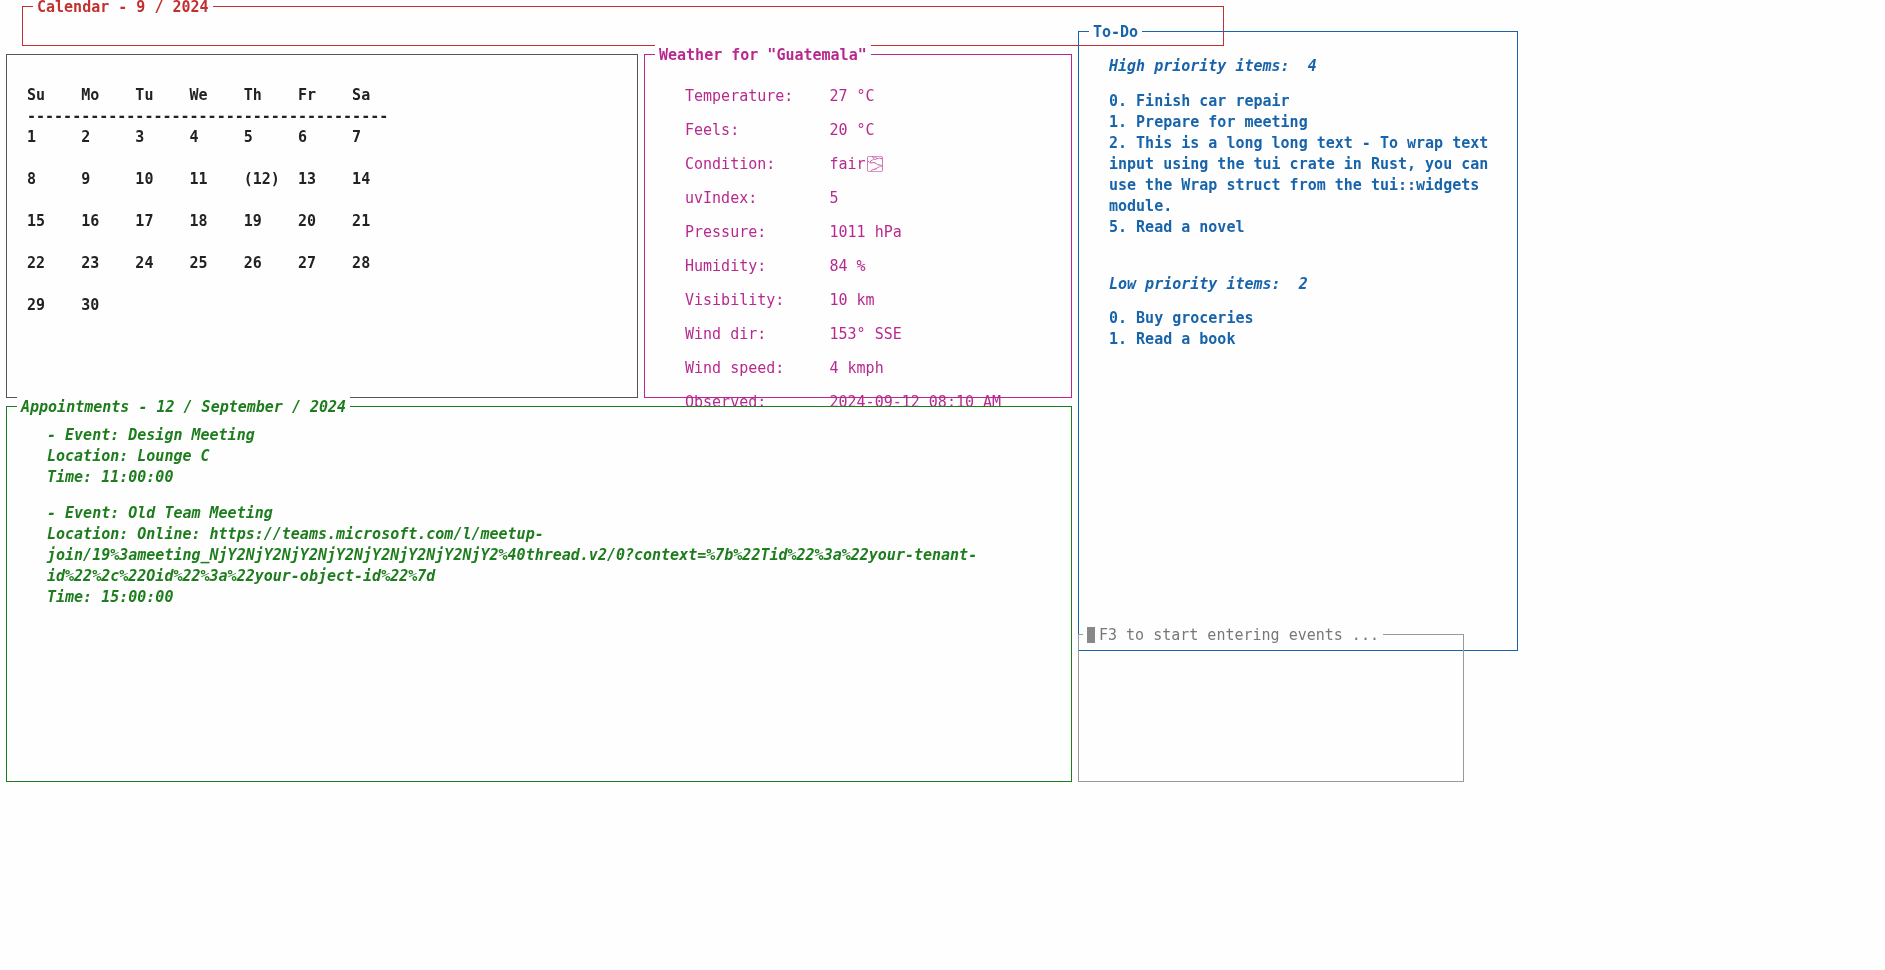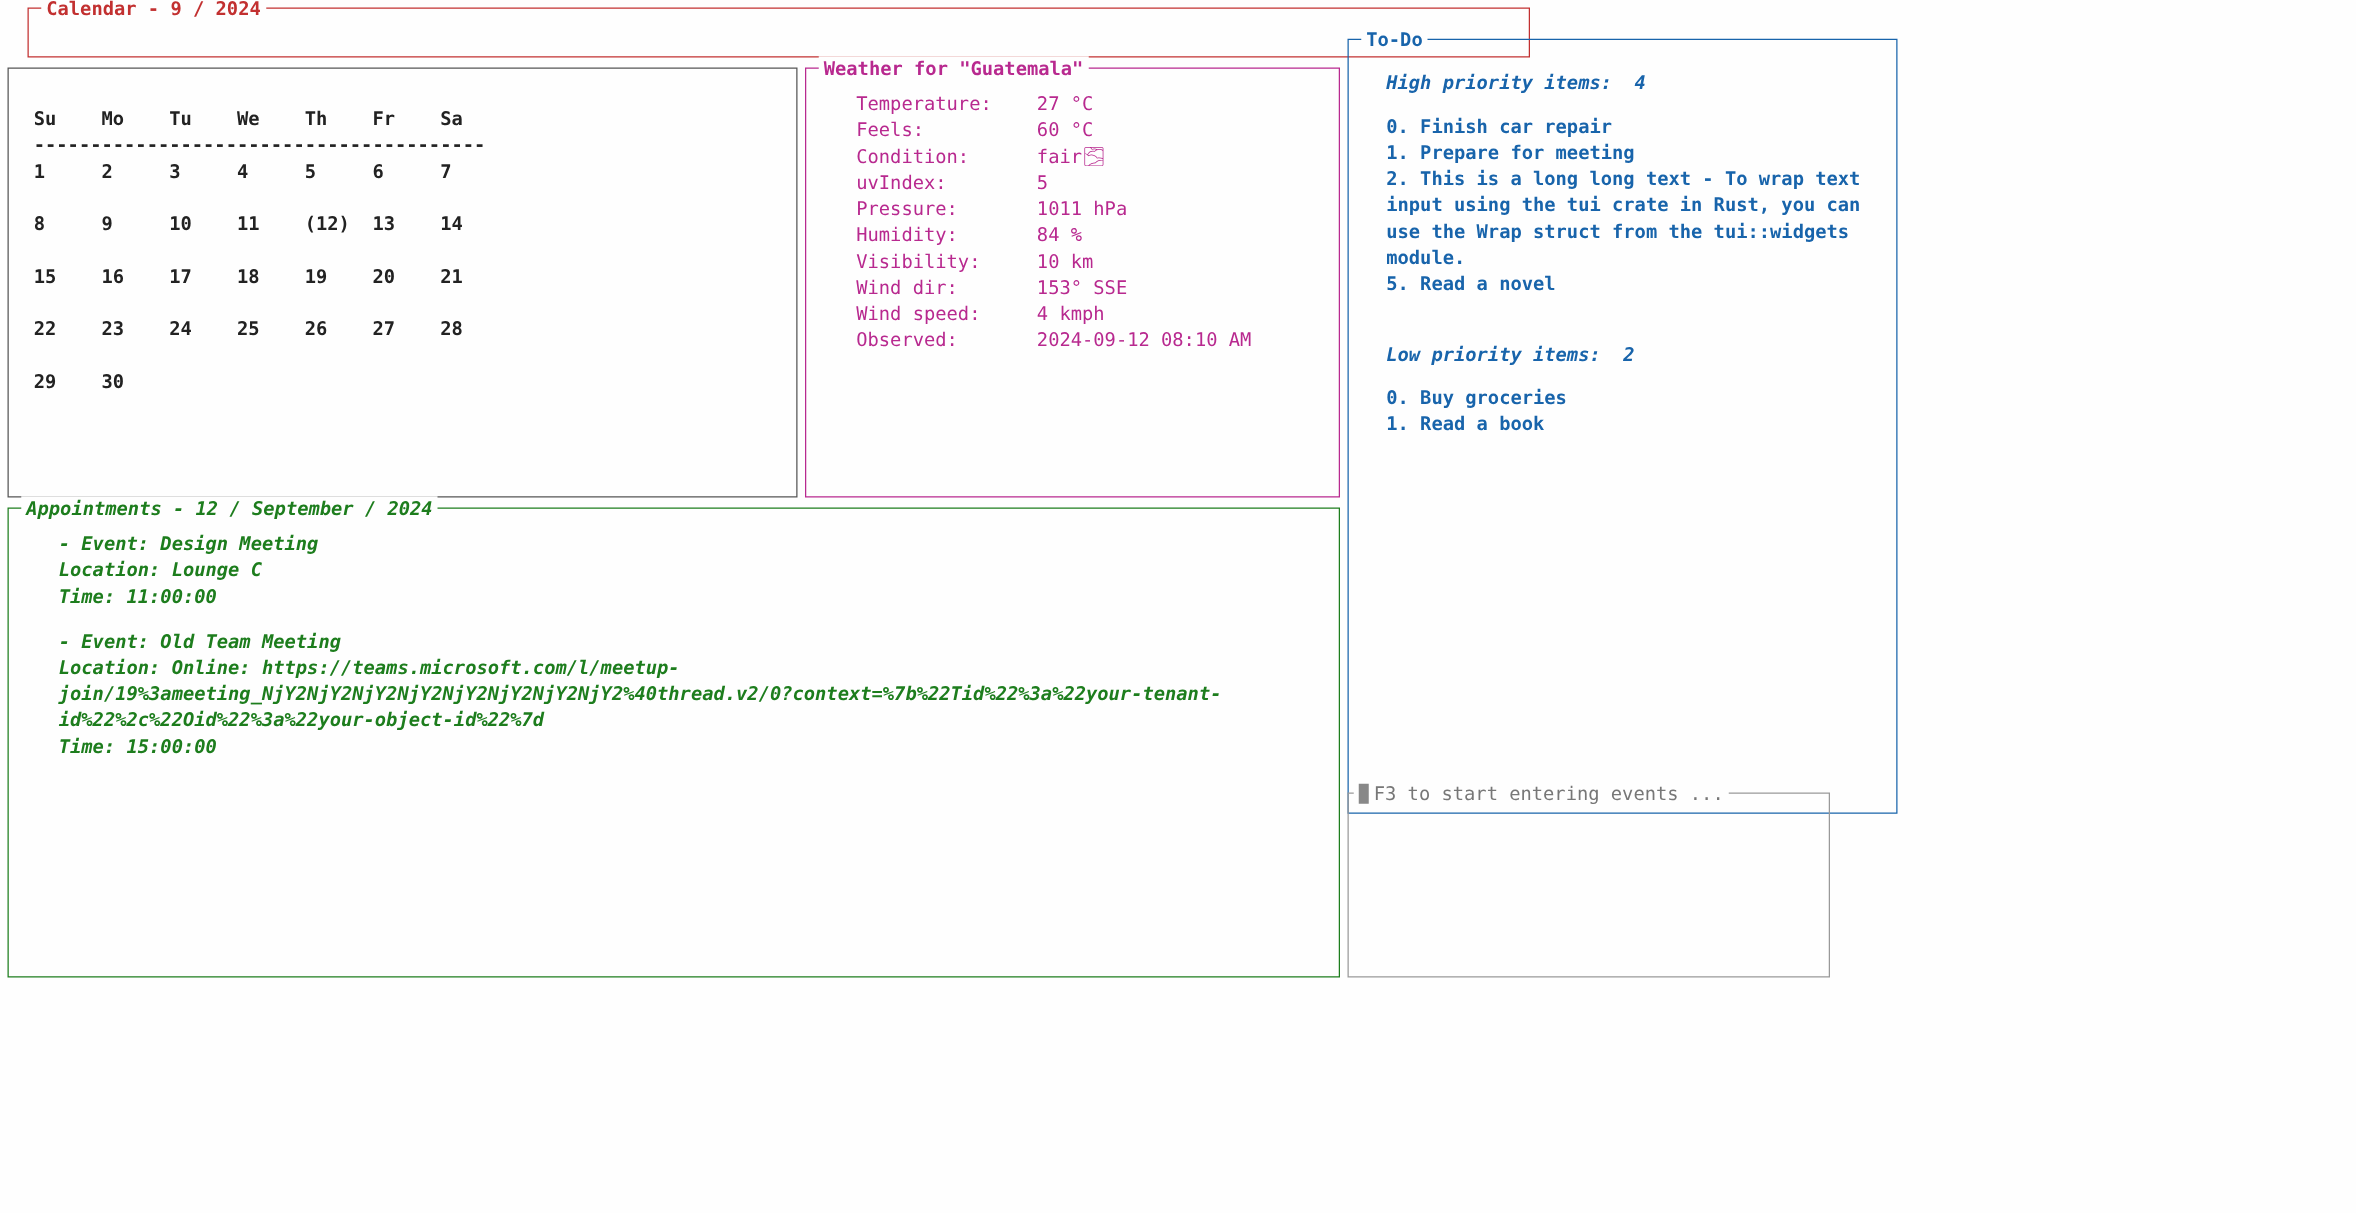--- a/index.html
+++ b/index.html
@@ -57,21 +57,21 @@
   #calendar-grid .sep { letter-spacing: 0; }
   
   #weather {
     border-color: var(--magenta);
     color: var(--magenta);
     left: 644px; top: 54px;
     width: 428px; height: 344px;
     padding-top: 18px;
     padding-left: 40px;
   }
-  #weather .kv { white-space: pre; }
+  #weather .kv { white-space: pre; margin-top: 13px; }
   
   #appointments {
     border-color: var(--green);
     color: var(--green);
     left: 6px; top: 406px;
     width: 1066px; height: 376px;
     padding-top: 18px;
     padding-left: 40px;
     font-weight: bold;
     overflow-wrap: break-word;
@@ -132,21 +132,21 @@
       <div class="row">22    23    24    25    26    27    28    </div>
       <div class="row">&nbsp;</div>
       <div class="row">29    30                                  </div>
     </div>
 </div>
 
 <div id="weather" class="panel">
   <span class="legend">Weather for "Guatemala"</span>
   <div id="weather-rows">
       <div class="kv">Temperature:    27 °C</div>
-      <div class="kv">Feels:          60 °C</div>
+      <div class="kv">Feels:          20 °C</div>
       <div class="kv">Condition:      fair🌫</div>
       <div class="kv">uvIndex:        5</div>
       <div class="kv">Pressure:       1011 hPa</div>
       <div class="kv">Humidity:       84 %</div>
       <div class="kv">Visibility:     10 km</div>
       <div class="kv">Wind dir:       153° SSE</div>
       <div class="kv">Wind speed:     4 kmph</div>
       <div class="kv">Observed:       2024-09-12 08:10 AM</div>
     </div>
 </div>

